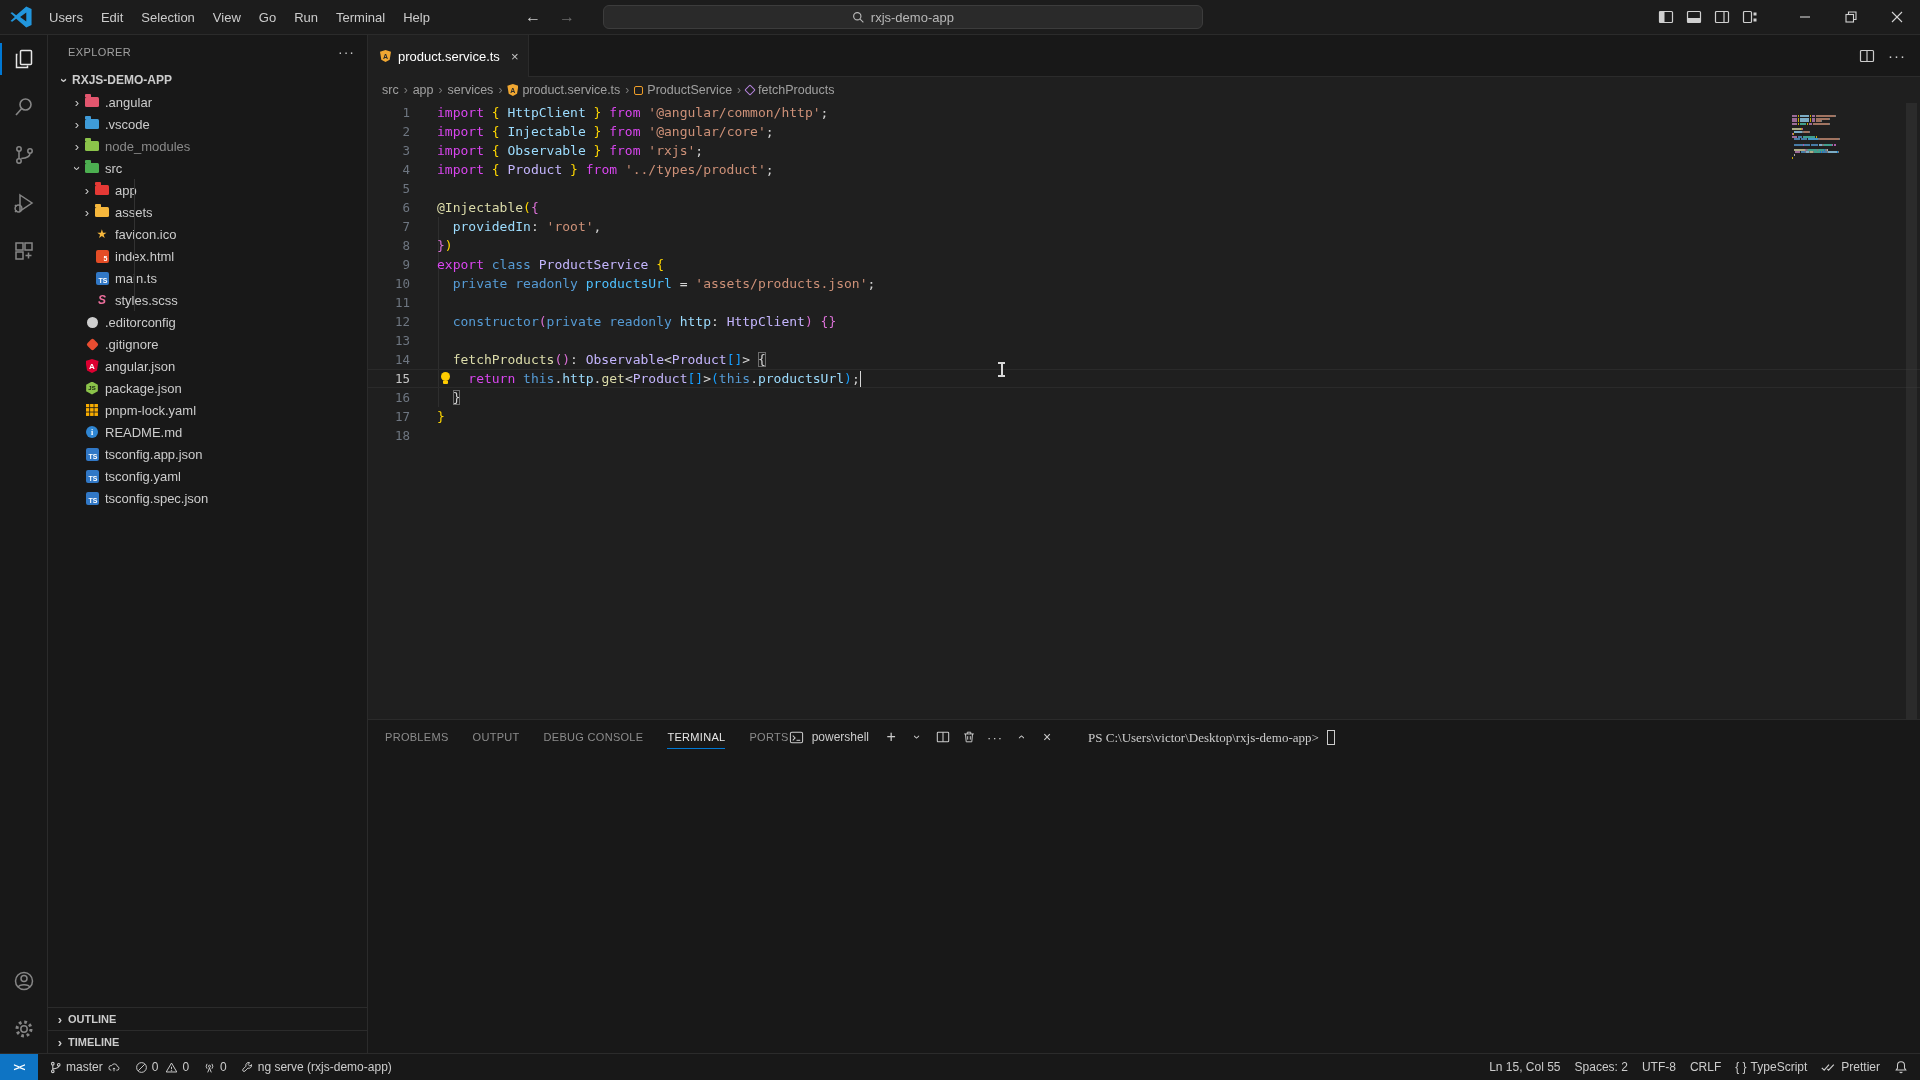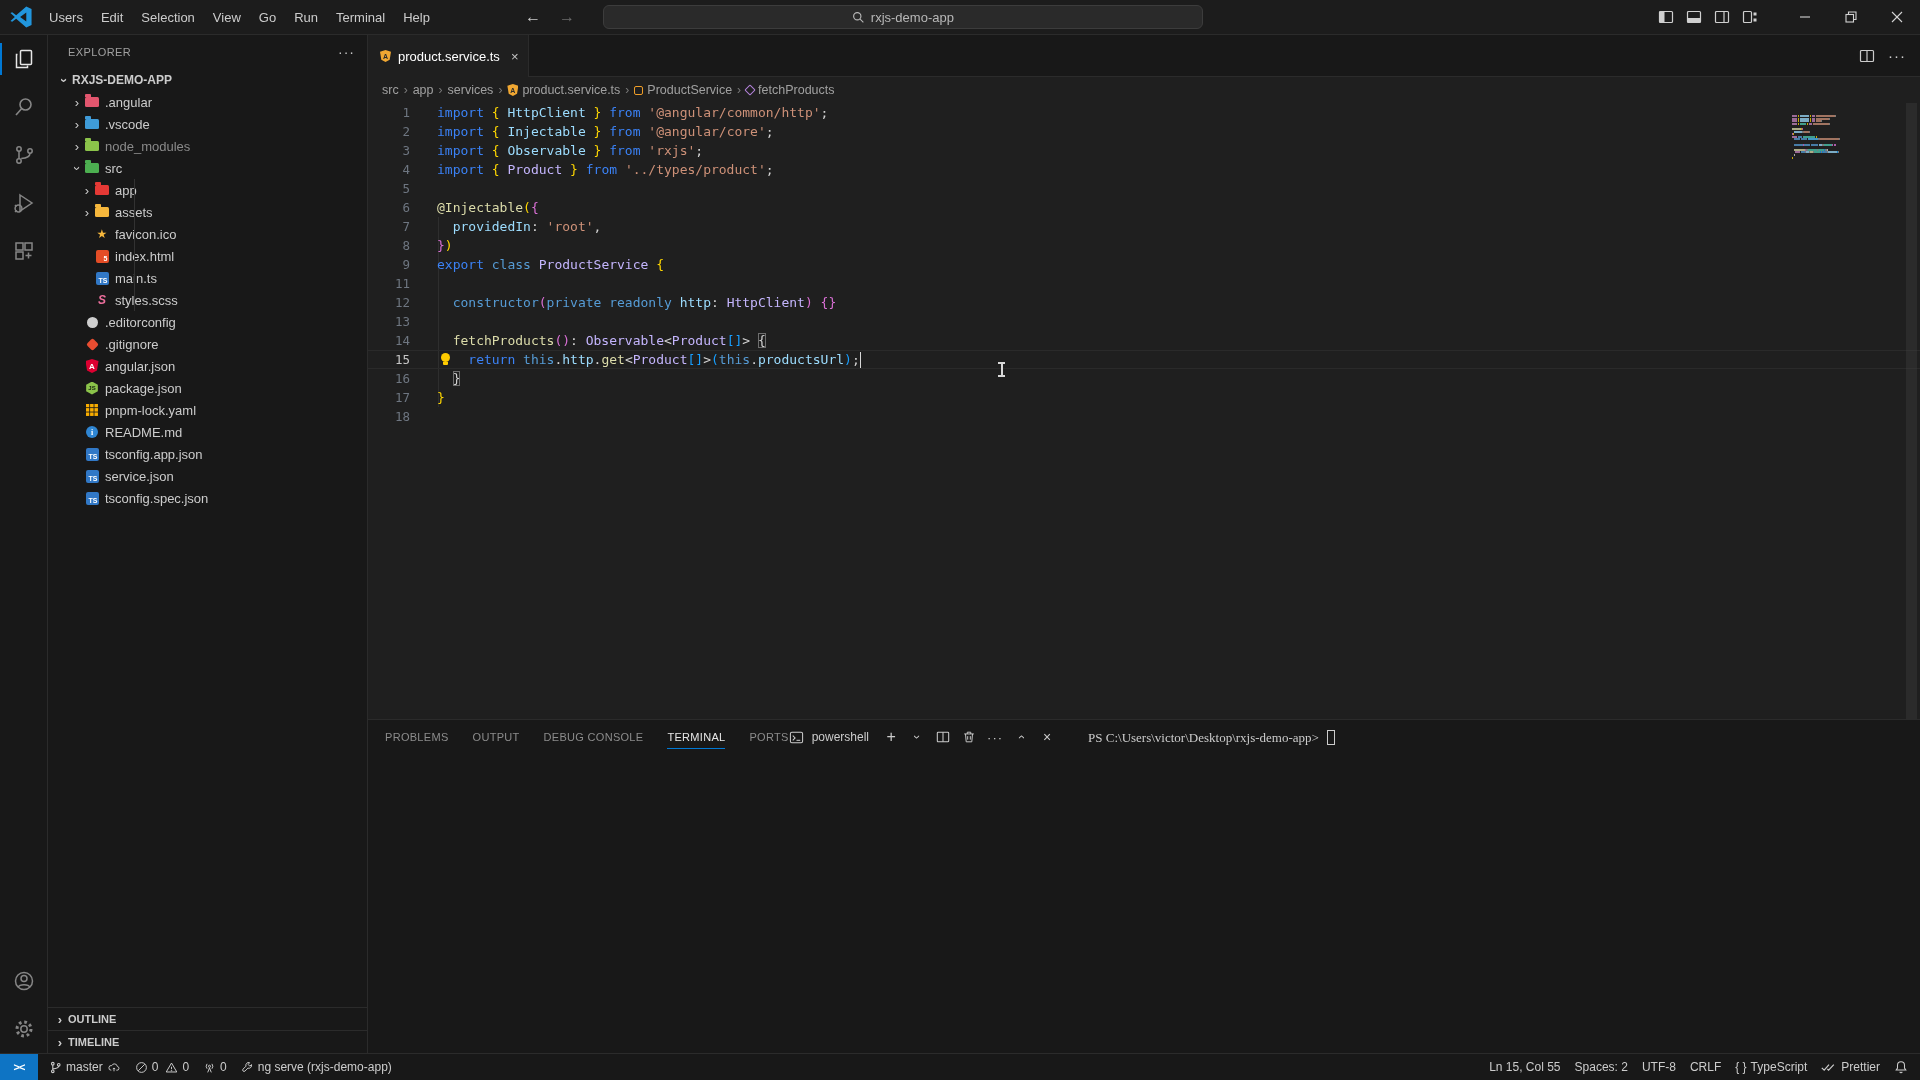--- a/index.html
+++ b/index.html
@@ -84,21 +84,21 @@
   .sym-method { width:8px; height:8px; border:1.6px solid #b180d7; transform:rotate(45deg); border-radius:1px; }
 
   .code-region { flex:1; position:relative; overflow:hidden;
     font-family:"DejaVu Sans Mono", monospace; font-size:13px; }
   .code-lines { position:absolute; top:0; left:0; right:0; }
   .cline { height:19px; line-height:19px; display:flex; white-space:pre; position:relative; }
   .cline.cur { box-shadow:inset 0 1px 0 #2a2a2a, inset 0 -1px 0 #2a2a2a; }
   .lnum { width:42px; text-align:right; color:#6e7681; flex:0 0 auto; font-size:12.5px; }
   .cline.cur .lnum { color:#c6c6c6; }
   .lcontent { margin-left:27px; }
-  .tk-kw{color:#3b82f6} .tk-kb{color:#569CD6} .tk-ty{color:#c4b5fd} .tk-vr{color:#9CDCFE}
+  .tk-kw{color:#d946ef} .tk-kb{color:#569CD6} .tk-ty{color:#c4b5fd} .tk-vr{color:#9CDCFE}
   .tk-pr{color:#4FC1FF} .tk-fn{color:#DCDCAA} .tk-st{color:#CE9178} .tk-pu{color:#D4D4D4}
   .tk-b1{color:#FFD700} .tk-b2{color:#DA70D6} .tk-b3{color:#179FFF}
   .tk-mt{color:#d4d4d4; outline:1px solid #6e6e6e; outline-offset:-1px;}
   .caret { display:inline-block; width:1.6px; height:16px; background:#d7d7d7; vertical-align:middle; margin-bottom:2px; }
   .bulb { position:absolute; left:71px; top:3px; width:13px; height:13px; }
   .bulb .bhead { width:9px; height:9px; border-radius:50%; background:#ffcc00; margin:0 auto; }
   .bulb .bbase { width:5px; height:3px; background:#ffcc00; margin:0 auto; border-radius:0 0 1px 1px; }
   .indent-guide { position:absolute; width:1px; background:#2e2e2e; }
   .minimap { position:absolute; width:58px; }
   .mrow { height:2px; margin-bottom:0.6px; white-space:nowrap; font-size:0; }
@@ -388,21 +388,21 @@
           <span class="t-icon">
             <span class="fbadge" style="background: rgb(49, 120, 198);">TS</span>
           </span>
           <span class="tlabel">tsconfig.app.json</span>
         </div>
         <div class="trow lv1">
           <span class="twisty"></span>
           <span class="t-icon">
             <span class="fbadge" style="background: rgb(49, 120, 198);">TS</span>
           </span>
-          <span class="tlabel">service.json</span>
+          <span class="tlabel">tsconfig.yaml</span>
         </div>
         <div class="trow lv1">
           <span class="twisty"></span>
           <span class="t-icon">
             <span class="fbadge" style="background: rgb(49, 120, 198);">TS</span>
           </span>
           <span class="tlabel">tsconfig.spec.json</span>
         </div>
         <div class="tree-guide" style="top: 88px; height: 132px;"></div>
       </div>
@@ -468,20 +468,21 @@
       <div class="code-lines">
           <div class="cline"><span class="lnum">1</span><span class="lcontent"><span class="tk-kw">import</span><span class="tk-pu"> </span><span class="tk-b1">{</span><span class="tk-pu"> </span><span class="tk-vr">HttpClient</span><span class="tk-pu"> </span><span class="tk-b1">}</span><span class="tk-pu"> </span><span class="tk-kw">from</span><span class="tk-pu"> </span><span class="tk-st">'@angular/common/http'</span><span class="tk-pu">;</span></span></div>
           <div class="cline"><span class="lnum">2</span><span class="lcontent"><span class="tk-kw">import</span><span class="tk-pu"> </span><span class="tk-b1">{</span><span class="tk-pu"> </span><span class="tk-vr">Injectable</span><span class="tk-pu"> </span><span class="tk-b1">}</span><span class="tk-pu"> </span><span class="tk-kw">from</span><span class="tk-pu"> </span><span class="tk-st">'@angular/core'</span><span class="tk-pu">;</span></span></div>
           <div class="cline"><span class="lnum">3</span><span class="lcontent"><span class="tk-kw">import</span><span class="tk-pu"> </span><span class="tk-b1">{</span><span class="tk-pu"> </span><span class="tk-vr">Observable</span><span class="tk-pu"> </span><span class="tk-b1">}</span><span class="tk-pu"> </span><span class="tk-kw">from</span><span class="tk-pu"> </span><span class="tk-st">'rxjs'</span><span class="tk-pu">;</span></span></div>
           <div class="cline"><span class="lnum">4</span><span class="lcontent"><span class="tk-kw">import</span><span class="tk-pu"> </span><span class="tk-b1">{</span><span class="tk-pu"> </span><span class="tk-ty">Product</span><span class="tk-pu"> </span><span class="tk-b1">}</span><span class="tk-pu"> </span><span class="tk-kw">from</span><span class="tk-pu"> </span><span class="tk-st">'../types/product'</span><span class="tk-pu">;</span></span></div>
           <div class="cline"><span class="lnum">5</span><span class="lcontent"></span></div>
           <div class="cline"><span class="lnum">6</span><span class="lcontent"><span class="tk-fn">@Injectable</span><span class="tk-b1">(</span><span class="tk-b2">{</span></span></div>
           <div class="cline"><span class="lnum">7</span><span class="lcontent"><span class="tk-pu">  </span><span class="tk-vr">providedIn</span><span class="tk-pu">: </span><span class="tk-st">'root'</span><span class="tk-pu">,</span></span></div>
           <div class="cline"><span class="lnum">8</span><span class="lcontent"><span class="tk-b2">}</span><span class="tk-b1">)</span></span></div>
           <div class="cline"><span class="lnum">9</span><span class="lcontent"><span class="tk-kw">export</span><span class="tk-pu"> </span><span class="tk-kb">class</span><span class="tk-pu"> </span><span class="tk-ty">ProductService</span><span class="tk-pu"> </span><span class="tk-b1">{</span></span></div>
+          <div class="cline"><span class="lnum">10</span><span class="lcontent"><span class="tk-pu">  </span><span class="tk-kb">private</span><span class="tk-pu"> </span><span class="tk-kb">readonly</span><span class="tk-pu"> </span><span class="tk-pr">productsUrl</span><span class="tk-pu"> = </span><span class="tk-st">'assets/products.json'</span><span class="tk-pu">;</span></span></div>
           <div class="cline"><span class="lnum">11</span><span class="lcontent"></span></div>
           <div class="cline"><span class="lnum">12</span><span class="lcontent"><span class="tk-pu">  </span><span class="tk-kb">constructor</span><span class="tk-b2">(</span><span class="tk-kb">private</span><span class="tk-pu"> </span><span class="tk-kb">readonly</span><span class="tk-pu"> </span><span class="tk-vr">http</span><span class="tk-pu">: </span><span class="tk-ty">HttpClient</span><span class="tk-b2">)</span><span class="tk-pu"> </span><span class="tk-b2">{}</span></span></div>
           <div class="cline"><span class="lnum">13</span><span class="lcontent"></span></div>
           <div class="cline"><span class="lnum">14</span><span class="lcontent"><span class="tk-pu">  </span><span class="tk-fn">fetchProducts</span><span class="tk-b2">()</span><span class="tk-pu">: </span><span class="tk-ty">Observable</span><span class="tk-pu">&lt;</span><span class="tk-ty">Product</span><span class="tk-b3">[]</span><span class="tk-pu">&gt; </span><span class="tk-mt">{</span></span></div>
           <div class="cline cur"><span class="lnum">15</span><span class="bulb"><div class="bhead"></div><div class="bbase"></div></span><span class="lcontent"><span class="tk-pu">    </span><span class="tk-kw">return</span><span class="tk-pu"> </span><span class="tk-kb">this</span><span class="tk-pu">.</span><span class="tk-vr">http</span><span class="tk-pu">.</span><span class="tk-fn">get</span><span class="tk-pu">&lt;</span><span class="tk-ty">Product</span><span class="tk-b3">[]</span><span class="tk-pu">&gt;</span><span class="tk-b3">(</span><span class="tk-kb">this</span><span class="tk-pu">.</span><span class="tk-vr">productsUrl</span><span class="tk-b3">)</span><span class="tk-pu">;</span><span class="caret"></span></span></div>
           <div class="cline"><span class="lnum">16</span><span class="lcontent"><span class="tk-pu">  </span><span class="tk-mt">}</span></span></div>
           <div class="cline"><span class="lnum">17</span><span class="lcontent"><span class="tk-b1">}</span></span></div>
           <div class="cline"><span class="lnum">18</span><span class="lcontent"></span></div>
         </div>
       <div class="minimap" style="top:12px; right:70px;">

